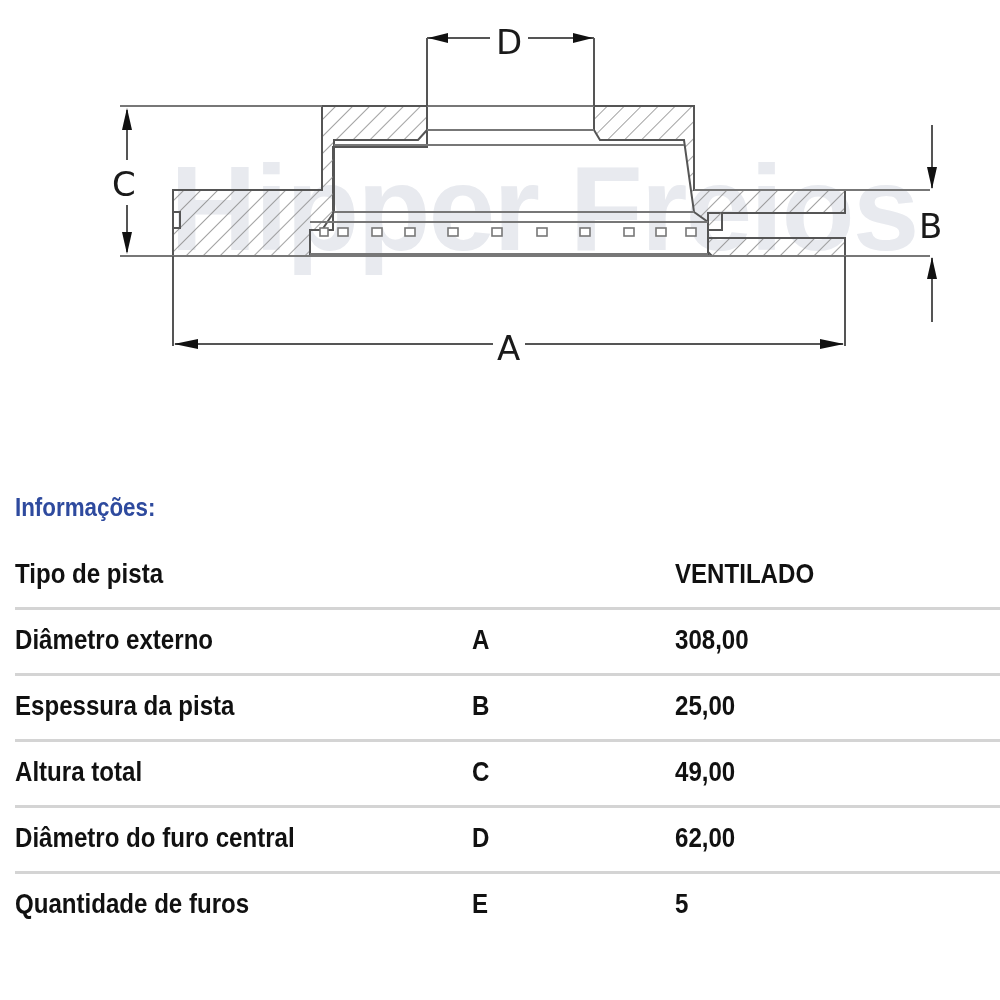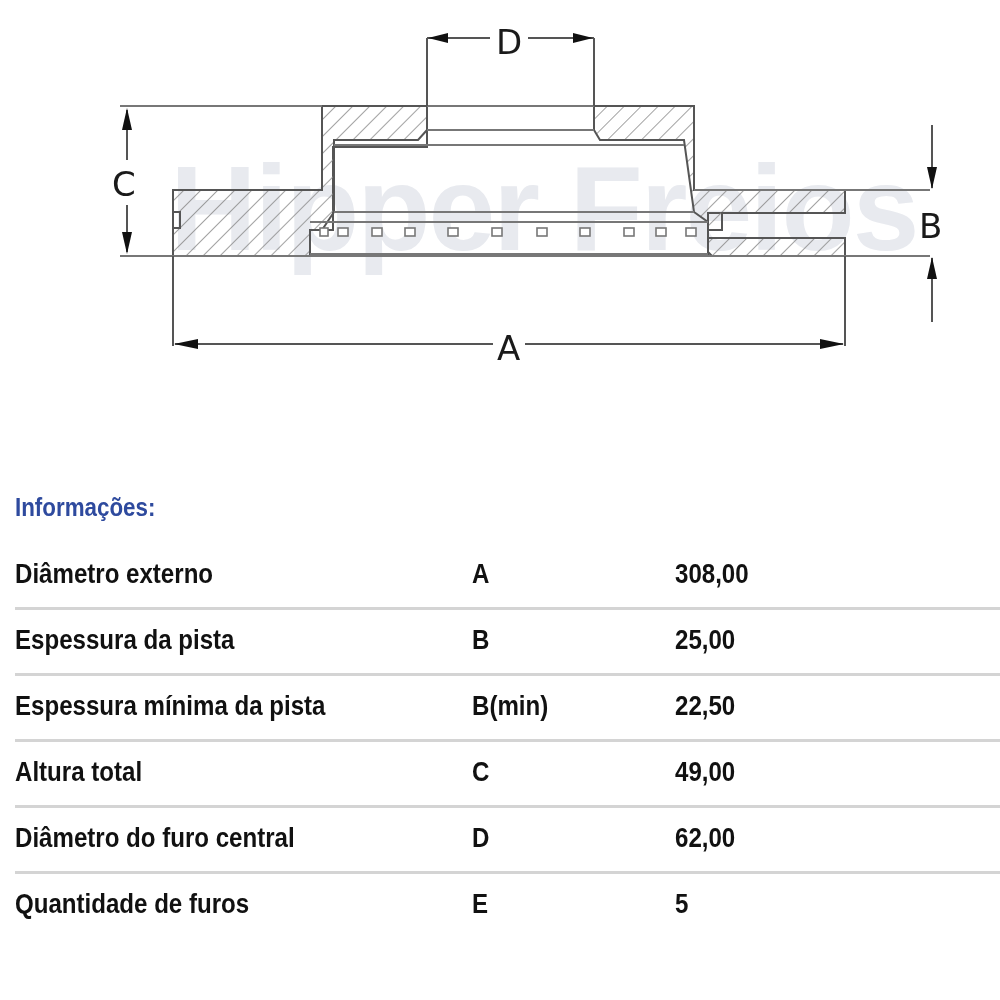--- a/index.html
+++ b/index.html
@@ -111,33 +111,33 @@
     <polygon points="844,344 820,339 820,349" stroke="none"></polygon>
   </g>
   <text class="dimlabel" x="497" y="360">A</text>
 </svg>
 
 <section id="info">
   <div class="info-title">Informações:</div>
 
   <div class="spec-table">
     <div class="row">
+      <span class="cell c-label">Tipo de pista</span>
+      <span class="cell c-code"></span>
+      <span class="cell c-value">VENTILADO</span>
+    </div>
+    <div class="row">
       <span class="cell c-label">Diâmetro externo</span>
       <span class="cell c-code">A</span>
       <span class="cell c-value">308,00</span>
     </div>
     <div class="row">
       <span class="cell c-label">Espessura da pista</span>
       <span class="cell c-code">B</span>
       <span class="cell c-value">25,00</span>
-    </div>
-    <div class="row">
-      <span class="cell c-label">Espessura mínima da pista</span>
-      <span class="cell c-code">B(min)</span>
-      <span class="cell c-value">22,50</span>
     </div>
     <div class="row">
       <span class="cell c-label">Altura total</span>
       <span class="cell c-code">C</span>
       <span class="cell c-value">49,00</span>
     </div>
     <div class="row">
       <span class="cell c-label">Diâmetro do furo central</span>
       <span class="cell c-code">D</span>
       <span class="cell c-value">62,00</span>

